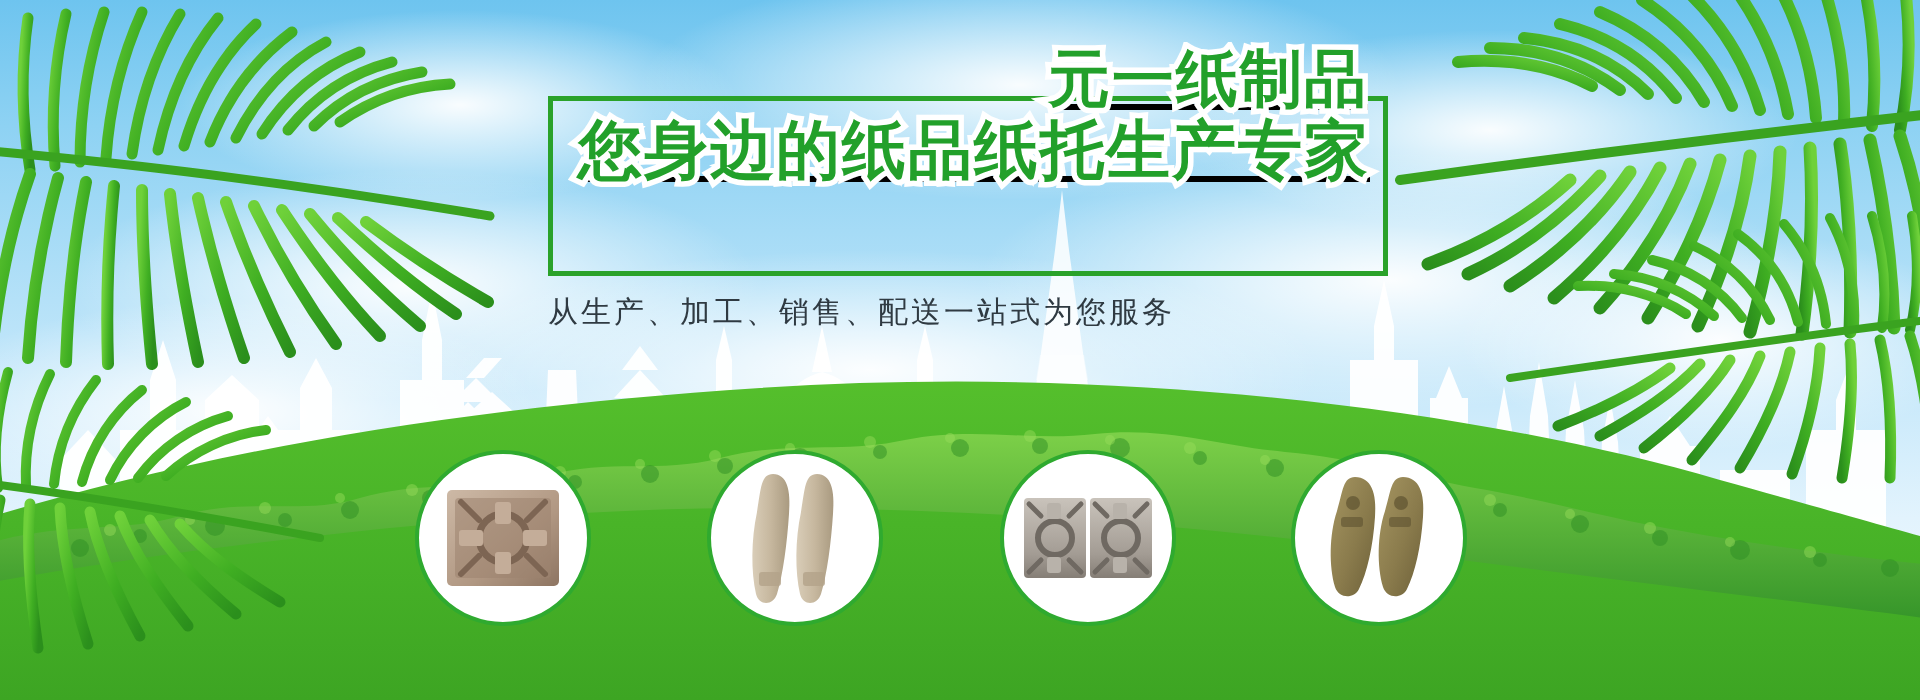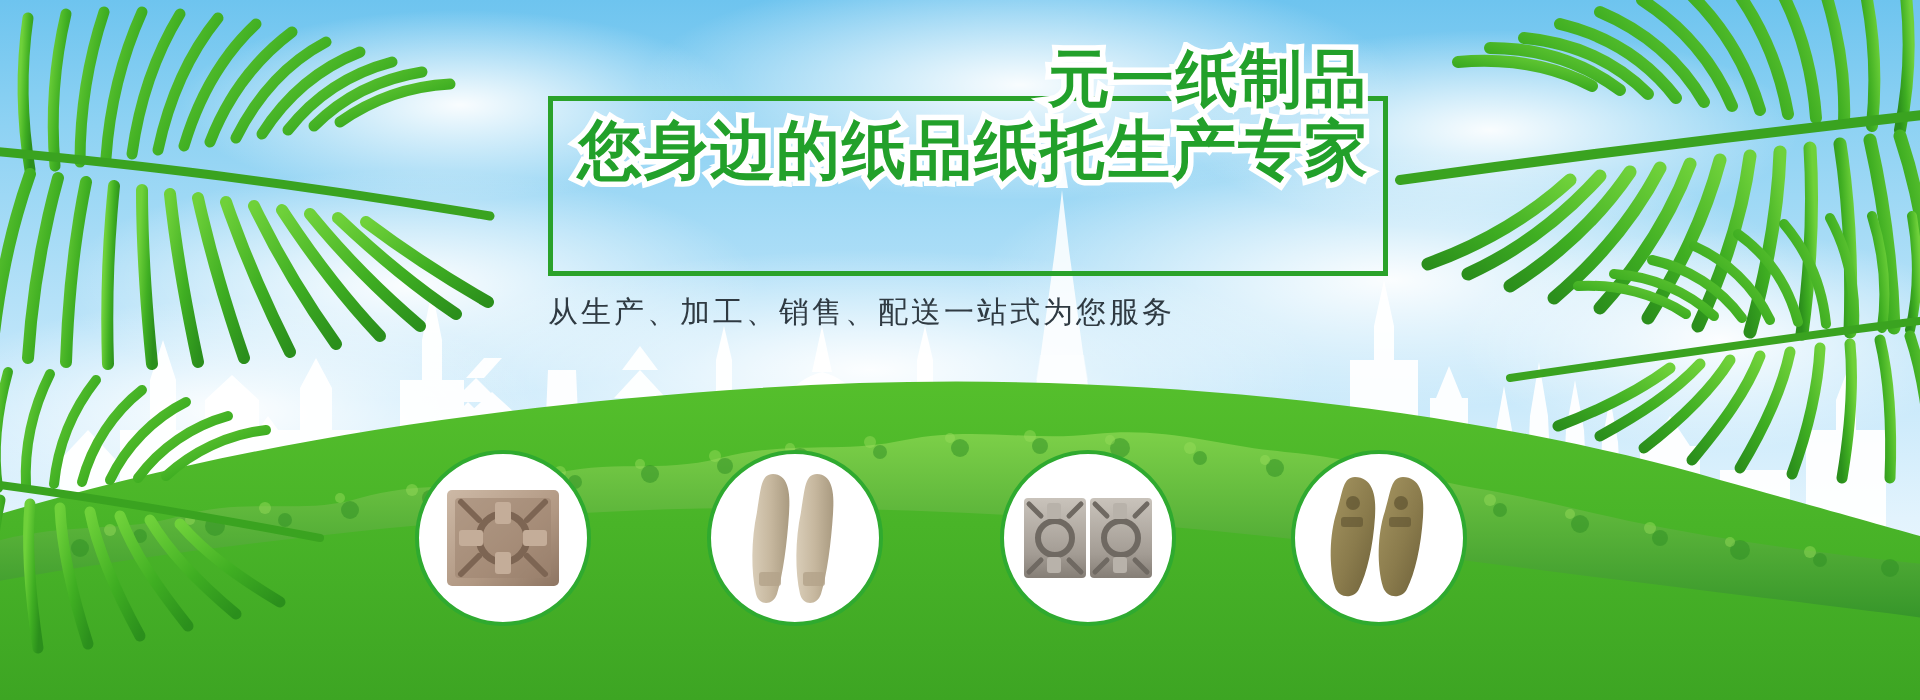--- a/index.html
+++ b/index.html
@@ -91,20 +91,21 @@
   }
 
   .hl-lines {
     position: absolute;
     left: 0;
     top: -48px;
     width: 100%;
     text-align: right;
     padding-right: 16px;
     box-sizing: border-box;
+    text-decoration: underline;
   }
   .hl-line1, .hl-line2 {
     color: #22a02a;
     font-weight: bold;
     letter-spacing: 2px;
     line-height: 1;
     white-space: nowrap;
     -webkit-text-stroke: 11px #ffffff;
     paint-order: stroke fill;
     font-family: "Liberation Sans", "DejaVu Sans", sans-serif;

